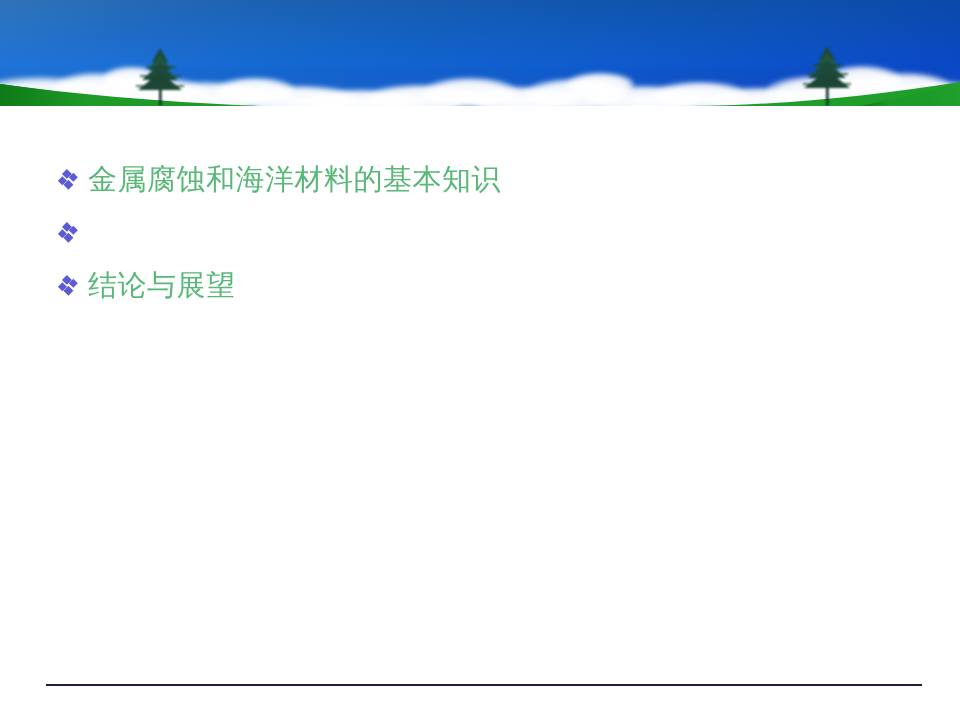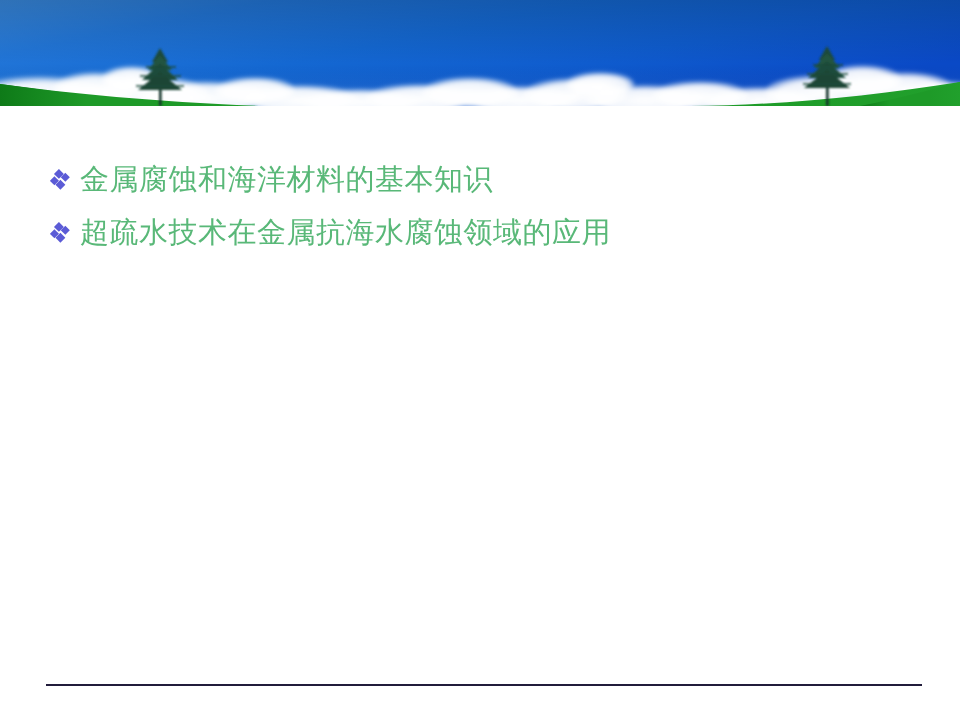--- a/index.html
+++ b/index.html
@@ -27,21 +27,21 @@
   }
   .banner-svg {
     display: block;
     width: 960px;
     height: 106px;
   }
 
   
   .bullet-list {
     position: absolute;
-    left: 50px;
+    left: 58px;
     top: 152px;
     width: 860px;
   }
   .bullet-row {
     display: flex;
     align-items: center;
     height: 53px;
     white-space: nowrap;
   }
   .bullet-mark {
@@ -186,21 +186,33 @@
       <span class="bullet-mark">
         <svg width="22" height="22" viewBox="0 0 22 22" aria-hidden="true">
           <g fill="#5B5BD6">
             <rect x="5.4" y="1.4" width="7" height="7" transform="rotate(45 8.9 4.9)"></rect>
             <rect x="12.1" y="5.1" width="6.4" height="6.4" transform="rotate(45 15.3 8.3)"></rect>
             <rect x="1.2" y="8.6" width="6.4" height="6.4" transform="rotate(45 4.4 11.8)"></rect>
             <rect x="6.9" y="12.3" width="7" height="7" transform="rotate(45 10.4 15.8)"></rect>
           </g>
         </svg>
       </span>
-      <span class="bullet-text">超疏水技术在金属抗海水腐蚀领域的应用</span>
     </div>
 
+    <div class="bullet-row">
+      <span class="bullet-mark">
+        <svg width="22" height="22" viewBox="0 0 22 22" aria-hidden="true">
+          <g fill="#5B5BD6">
+            <rect x="5.4" y="1.4" width="7" height="7" transform="rotate(45 8.9 4.9)"></rect>
+            <rect x="12.1" y="5.1" width="6.4" height="6.4" transform="rotate(45 15.3 8.3)"></rect>
+            <rect x="1.2" y="8.6" width="6.4" height="6.4" transform="rotate(45 4.4 11.8)"></rect>
+            <rect x="6.9" y="12.3" width="7" height="7" transform="rotate(45 10.4 15.8)"></rect>
+          </g>
+        </svg>
+      </span>
+      <span class="bullet-text">结论与展望</span>
+    </div>
 
   </div>
 
   <div class="footer-rule"></div>
 
 </div>
 
 </body></html>

